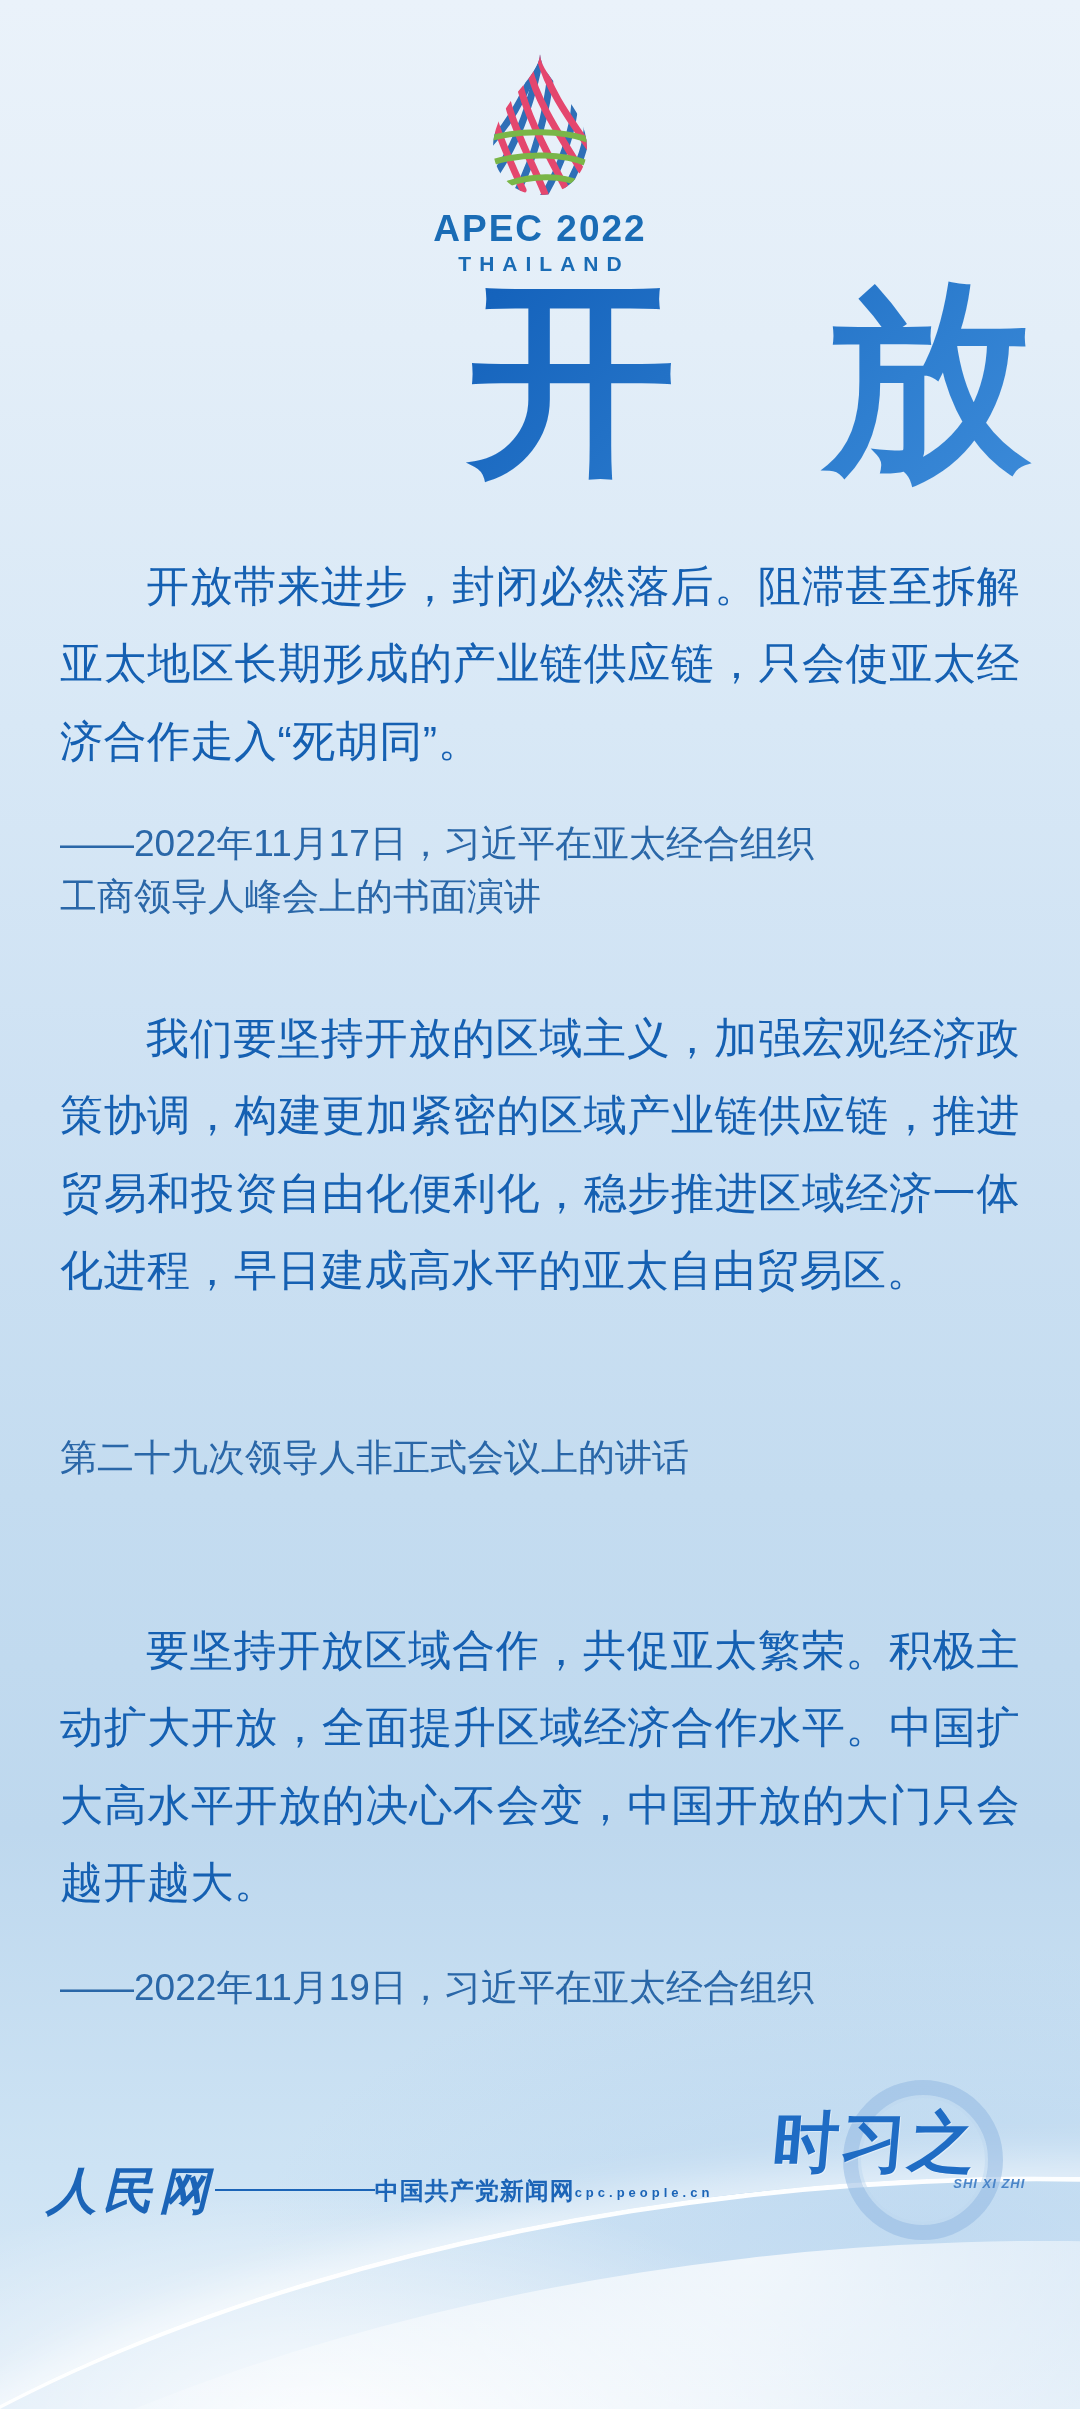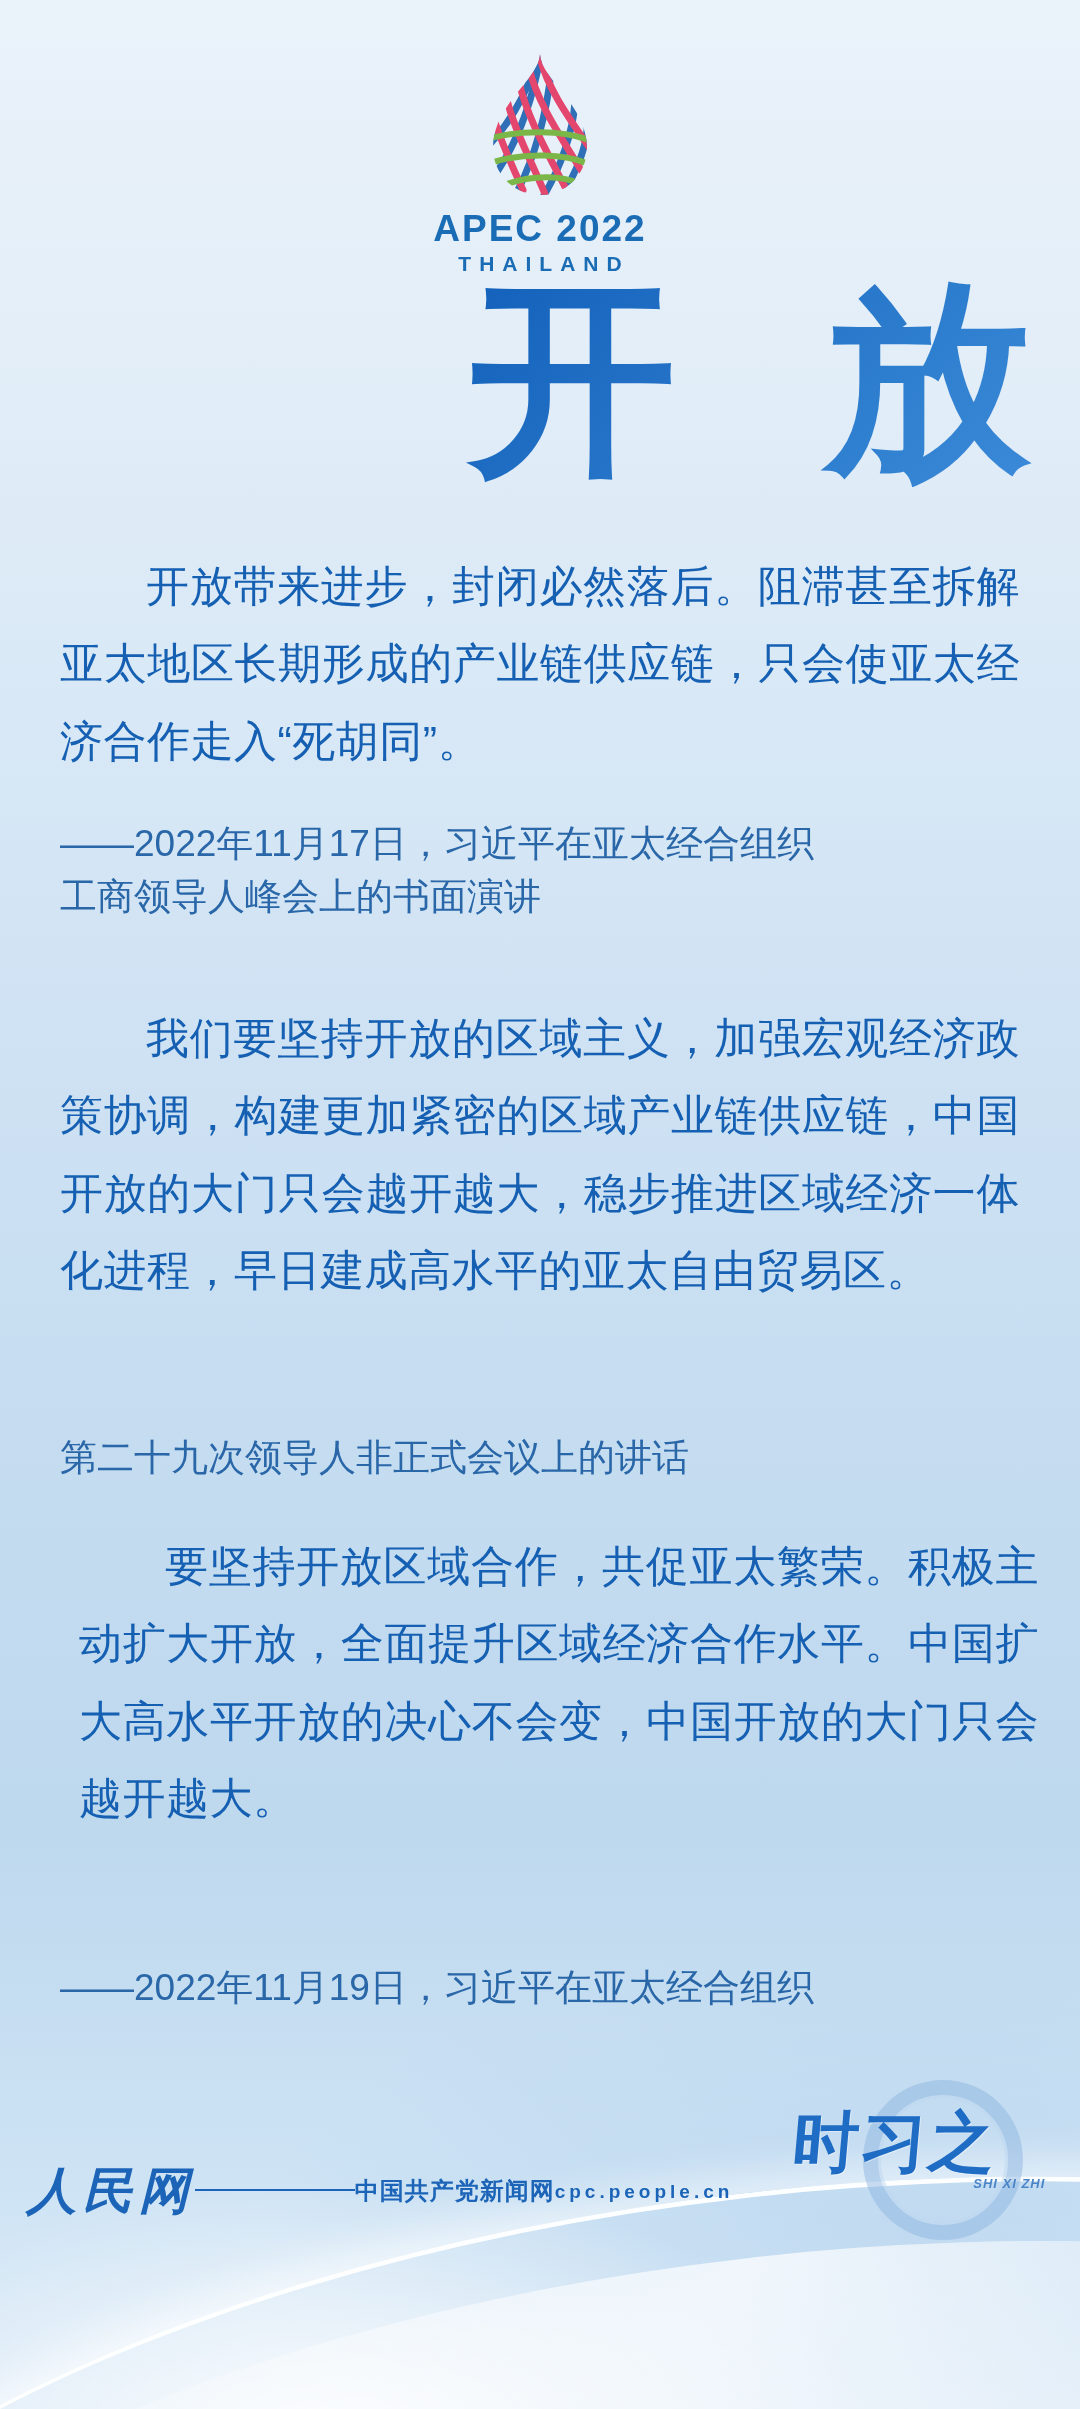--- a/index.html
+++ b/index.html
@@ -56,21 +56,21 @@
 
   
   .quote{
     position:absolute;left:60px;width:960px;
     font-size:43px;line-height:1.80;color:#1560b2;
     text-align:justify;text-indent:2em;font-weight:500;
     letter-spacing:0.5px;
   }
   .q1{top:548px;}
   .q2{top:1000px;}
-  .q3{top:1528px;margin-left:19px;}
+  .q3{top:1612px;}
 
   .attribution{
     position:absolute;left:60px;width:960px;
     font-size:37px;line-height:1.42;color:#2a67a8;
     text-align:left;font-weight:500;
   }
   .a1{top:818px;}
   .a2{top:1432px;}
   .a3{top:1962px;}
 
@@ -80,21 +80,21 @@
     display:flex;justify-content:center;align-items:flex-end;gap:60px;
   }
   .people-logo{display:flex;flex-direction:row;align-items:center;color:#1b64b7;}
   .people-script{
     font-family:"DejaVu Serif","Liberation Serif",serif;
     font-style:italic;font-weight:bold;font-size:50px;line-height:1.1;
     letter-spacing:6px;
   }
   .people-rule{width:160px;height:2px;background:#1b64b7;margin:4px 0 5px 0;}
   .people-name{font-size:24px;font-weight:bold;letter-spacing:1px;}
-  .people-url{font-size:19px;font-weight:bold;letter-spacing:4px;margin-top:3px;}
+  .people-url{font-size:13px;font-weight:bold;letter-spacing:4px;margin-top:3px;}
 
   .sxz-logo{position:relative;width:260px;height:150px;}
   .sxz-ring{
     position:absolute;left:70px;top:12px;width:130px;height:130px;
     border-radius:50%;
     border:15px solid rgba(140,180,224,0.48);
     box-shadow:inset 0 0 0 3px rgba(190,215,240,0.5);
   }
   .sxz-text{
     position:absolute;left:0;top:30px;width:260px;
@@ -155,21 +155,21 @@
   </div>
 
   <div class="main-title">开 放</div>
 
   <div class="quote q1">开放带来进步，封闭必然落后。阻滞甚至拆解亚太地区长期形成的产业链供应链，只会使亚太经济合作走入“死胡同”。</div>
   <div class="attribution a1">
     <div>——2022年11月17日，习近平在亚太经合组织</div>
     <div>工商领导人峰会上的书面演讲</div>
   </div>
 
-  <div class="quote q2">我们要坚持开放的区域主义，加强宏观经济政策协调，构建更加紧密的区域产业链供应链，中国开放的大门只会越开越大，稳步推进区域经济一体化进程，早日建成高水平的亚太自由贸易区。</div>
+  <div class="quote q2">我们要坚持开放的区域主义，加强宏观经济政策协调，构建更加紧密的区域产业链供应链，推进贸易和投资自由化便利化，稳步推进区域经济一体化进程，早日建成高水平的亚太自由贸易区。</div>
   <div class="attribution a2">
     <div>第二十九次领导人非正式会议上的讲话</div>
   </div>
 
   <div class="quote q3">要坚持开放区域合作，共促亚太繁荣。积极主动扩大开放，全面提升区域经济合作水平。中国扩大高水平开放的决心不会变，中国开放的大门只会越开越大。</div>
   <div class="attribution a3">
     <div>——2022年11月19日，习近平在亚太经合组织</div>
   </div>
 
   <div class="footer">

